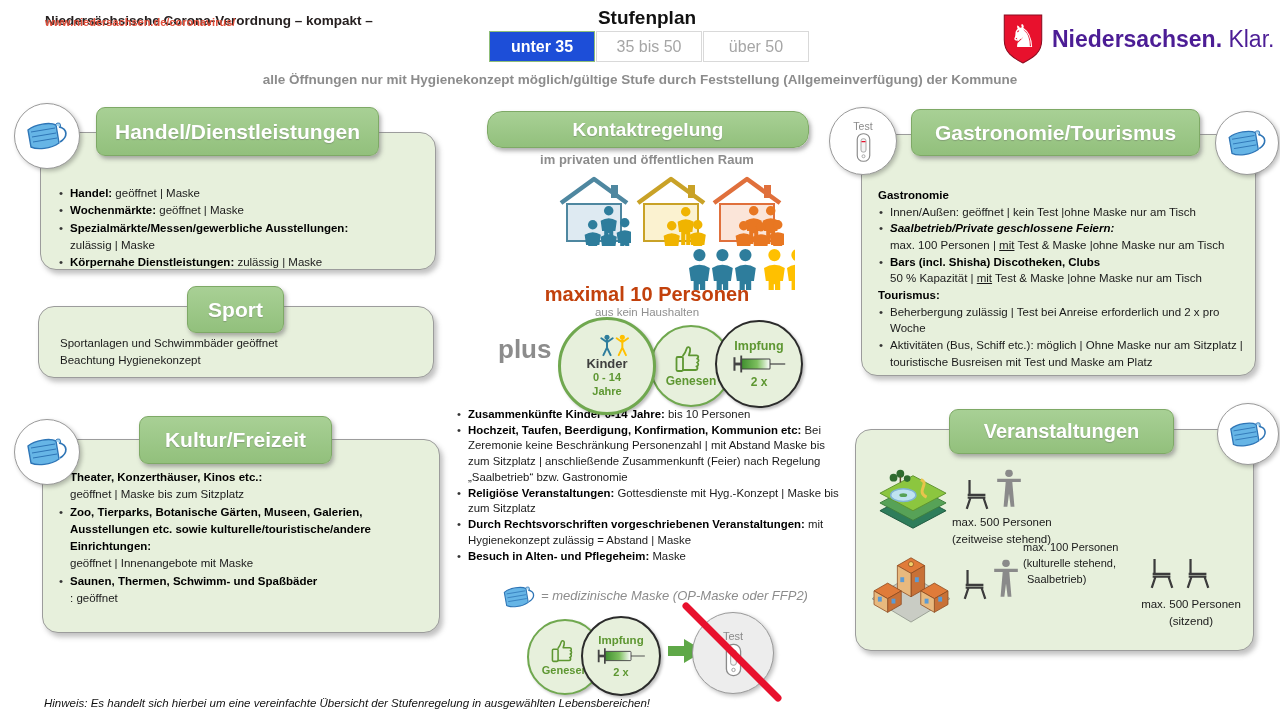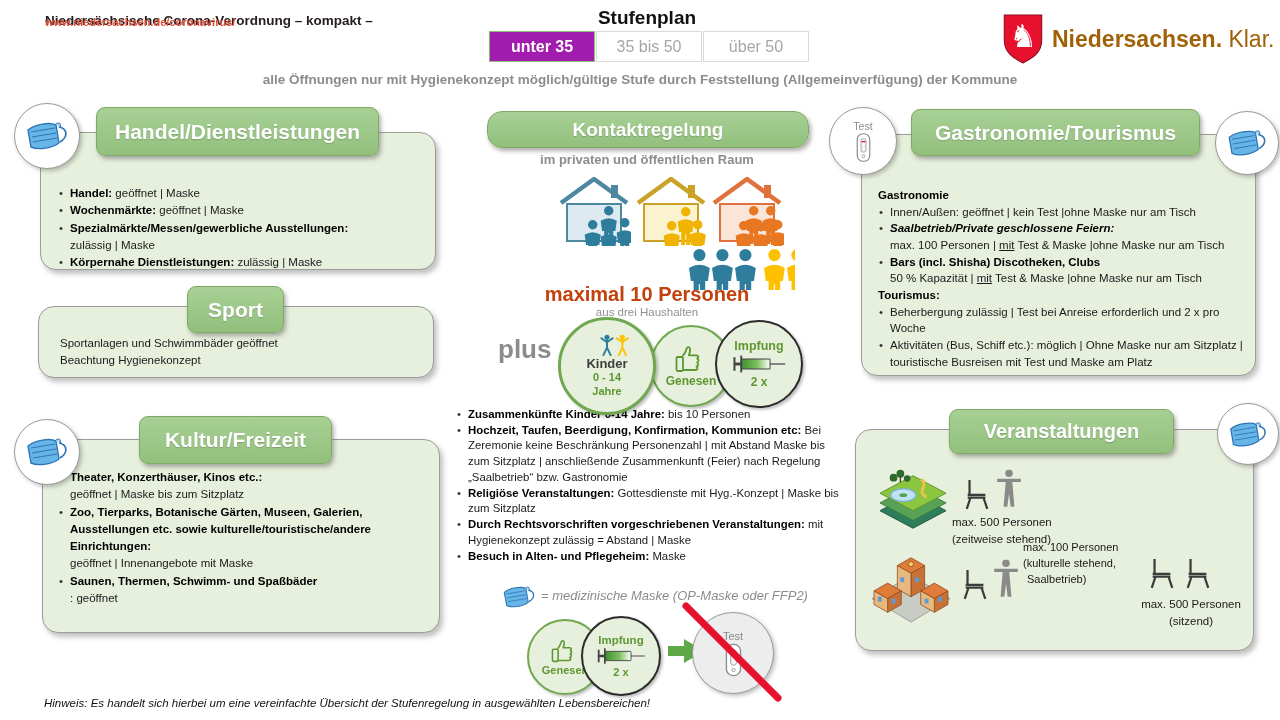--- a/index.html
+++ b/index.html
@@ -18,21 +18,21 @@
           align-items:center;justify-content:center;box-shadow:2px 2px 4px rgba(0,0,0,.25);z-index:4;}
   .bullets{font-size:11.5px;line-height:1.5;color:#1a1a1a;}
   .bullets ul{margin:0;padding:0;list-style:none;}
   .bullets li{position:relative;padding-left:12px;}
   .bullets li::before{content:"\2022";position:absolute;left:1px;top:0;color:#333;}
   .b{font-weight:bold;color:#000;}
   .bi{font-weight:bold;font-style:italic;color:#000;}
   .sec{font-weight:bold;color:#000;}
   .ctext{text-align:center;}
   .tab{width:104px;height:29px;display:flex;align-items:center;justify-content:center;font-size:16px;}
-  .tab-active{background:#a21caf;color:#fff;font-weight:bold;border:1px solid #8FBE79;}
+  .tab-active{background:#1d4ed8;color:#fff;font-weight:bold;border:1px solid #8FBE79;}
   .tab-idle{background:#fff;color:#A6A6A6;border:1px solid #D9D9D9;}
   .circ-green{background:#E7F0DC;border-radius:50%;display:flex;flex-direction:column;align-items:center;
               justify-content:center;box-shadow:2px 2px 3px rgba(0,0,0,.25);}
   .lab-green{color:#5E9732;font-weight:bold;}
   .hint{font-style:italic;font-size:11.5px;color:#111;}
   .legend{font-style:italic;font-size:13px;color:#8C8C8C;}
 </style>
 </head>
 <body>
 
@@ -103,21 +103,21 @@
   </div>
 
   <div class="abs ctext" style="left:180px;top:72px;width:920px;font-size:13.5px;font-weight:bold;color:#8C8C8C;">alle Öffnungen nur mit Hygienekonzept möglich/gültige Stufe durch Feststellung (Allgemeinverfügung) der Kommune</div>
 
   <div class="abs" style="left:1002px;top:13px;">
     <svg width="42" height="52" viewBox="0 0 40 50">
       <path d="M2,2 H38 V26 C38,38 30,43 20,48 C10,43 2,38 2,26 Z" fill="#E8112D" stroke="#8a0c20" stroke-width="1"></path>
       <text x="20" y="33" font-size="30" fill="#ffffff" text-anchor="middle" font-family="'DejaVu Sans',sans-serif">♞</text>
     </svg>
   </div>
-  <div class="abs" style="left:1052px;top:26px;font-size:23px;color:#a16207;">
+  <div class="abs" style="left:1052px;top:26px;font-size:23px;color:#4c1d95;">
     <span style="font-weight:bold;">Niedersachsen.</span>
     <span style="font-weight:normal;">Klar.</span>
   </div>
 
   <div class="abs cbadge" style="left:14px;top:103px;width:64px;height:64px;">
     <svg width="44" height="32">
         <use href="#sym-mask"></use>
       </svg>
   </div>
   <div class="abs gbox" style="left:40px;top:132px;width:394px;height:136px;"></div>
@@ -211,21 +211,21 @@
         <use href="#sym-pers" transform="translate(128,1) scale(1.2)"></use>
         <use href="#sym-pers" transform="translate(151,1) scale(1.2)"></use>
         <use href="#sym-pers" transform="translate(174,1) scale(1.2)"></use>
         <use href="#sym-pers" transform="translate(197,1) scale(1.2)"></use>
         <use href="#sym-pers" transform="translate(220,1) scale(1.2)"></use>
       </g>
     </svg>
   </div>
 
   <div class="abs ctext" style="left:507px;top:283px;width:280px;font-size:20px;font-weight:bold;color:#c2410c;">maximal 10 Personen</div>
-  <div class="abs ctext" style="left:507px;top:306px;width:280px;font-size:11.5px;color:#909090;">aus drei Haushalten</div>
+  <div class="abs ctext" style="left:507px;top:306px;width:280px;font-size:11.5px;color:#909090;">aus kein Haushalten</div>
 
   <div class="abs" style="left:498px;top:334px;font-size:26px;font-weight:bold;color:#8C8C8C;">plus</div>
 
   <div class="abs circ-green" style="left:558px;top:317px;width:92px;height:92px;border:3px solid #70A84F;z-index:2;">
     <svg width="46" height="23" viewBox="0 0 42 20">
       <g color="#2E7D9C">
           <use href="#sym-stick" transform="translate(0,0)"></use>
         </g>
       <g color="#FFC000">
           <use href="#sym-stick" transform="translate(14,0)"></use>

